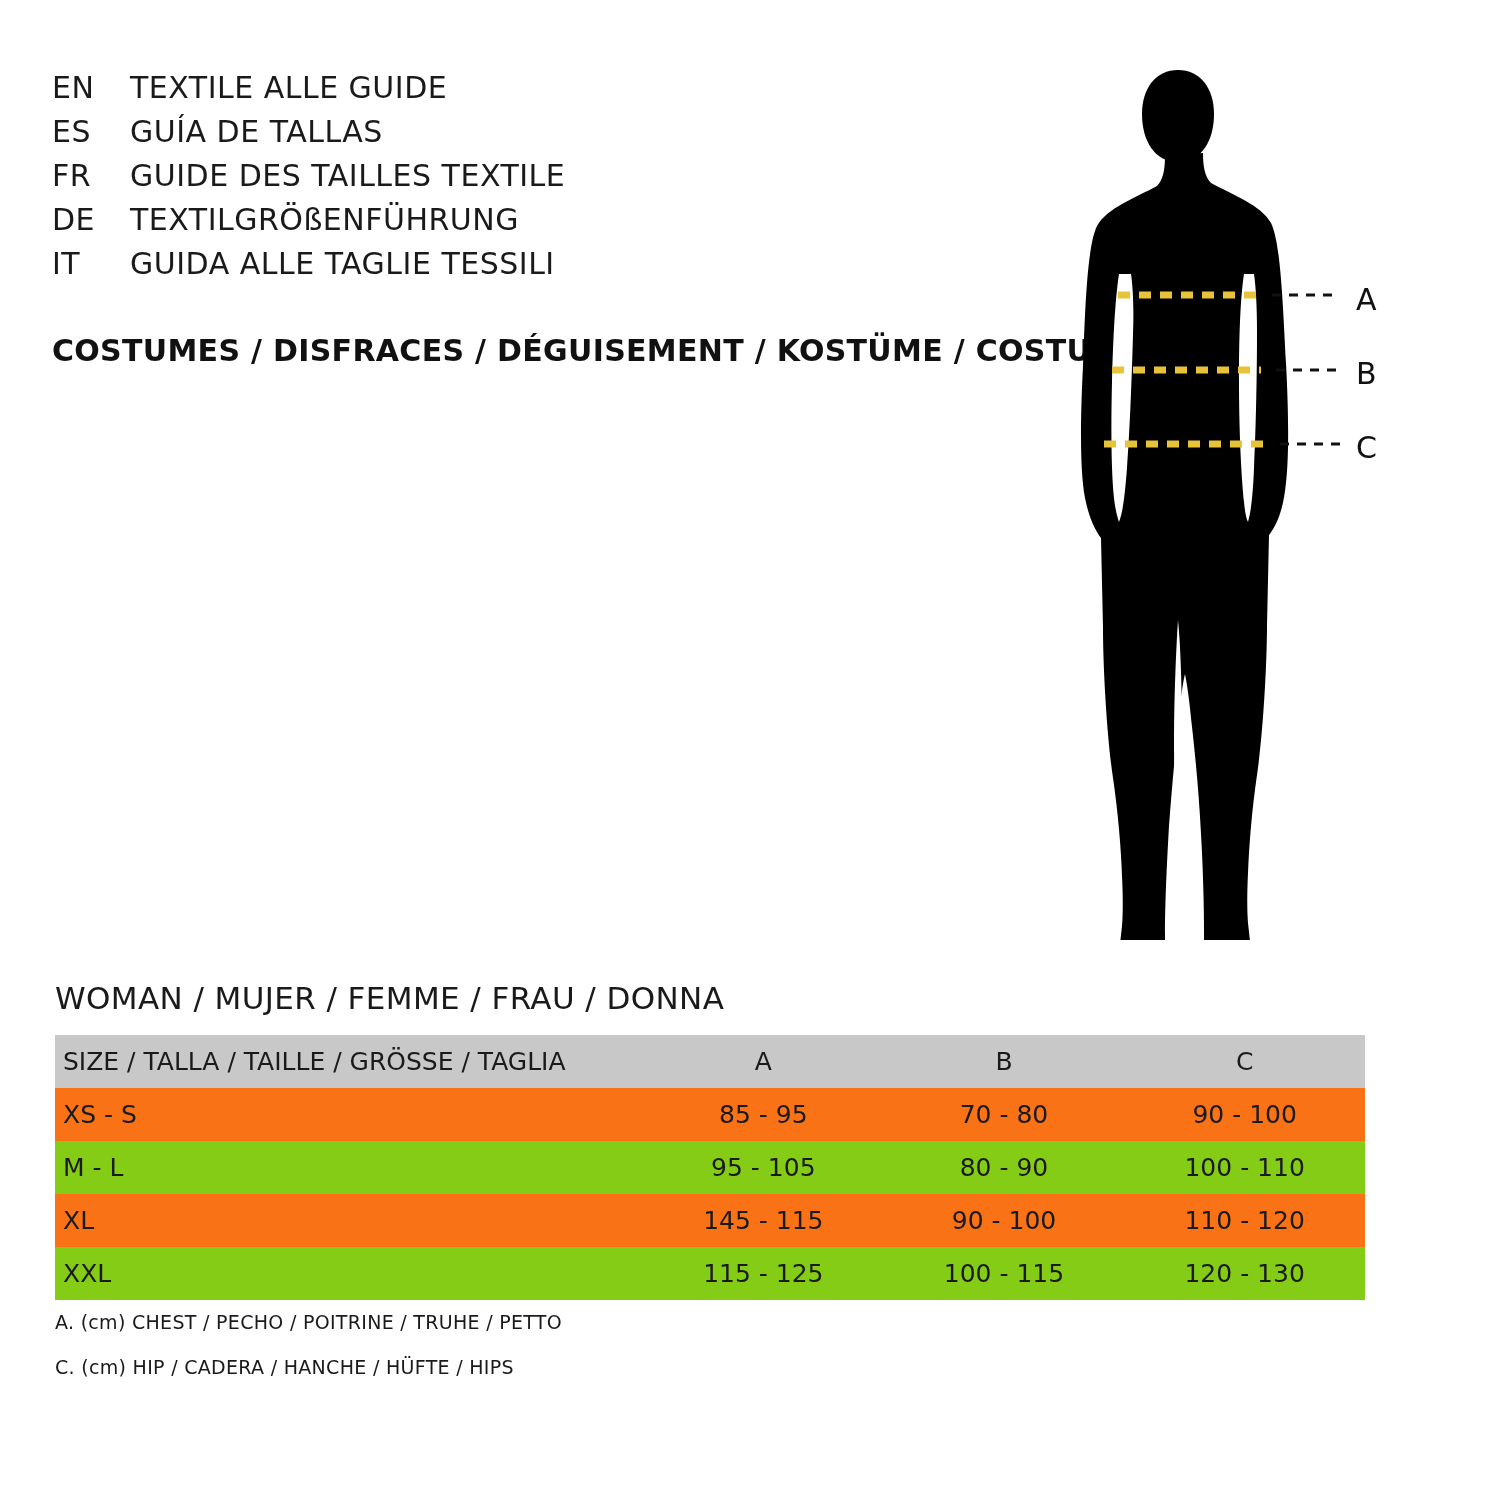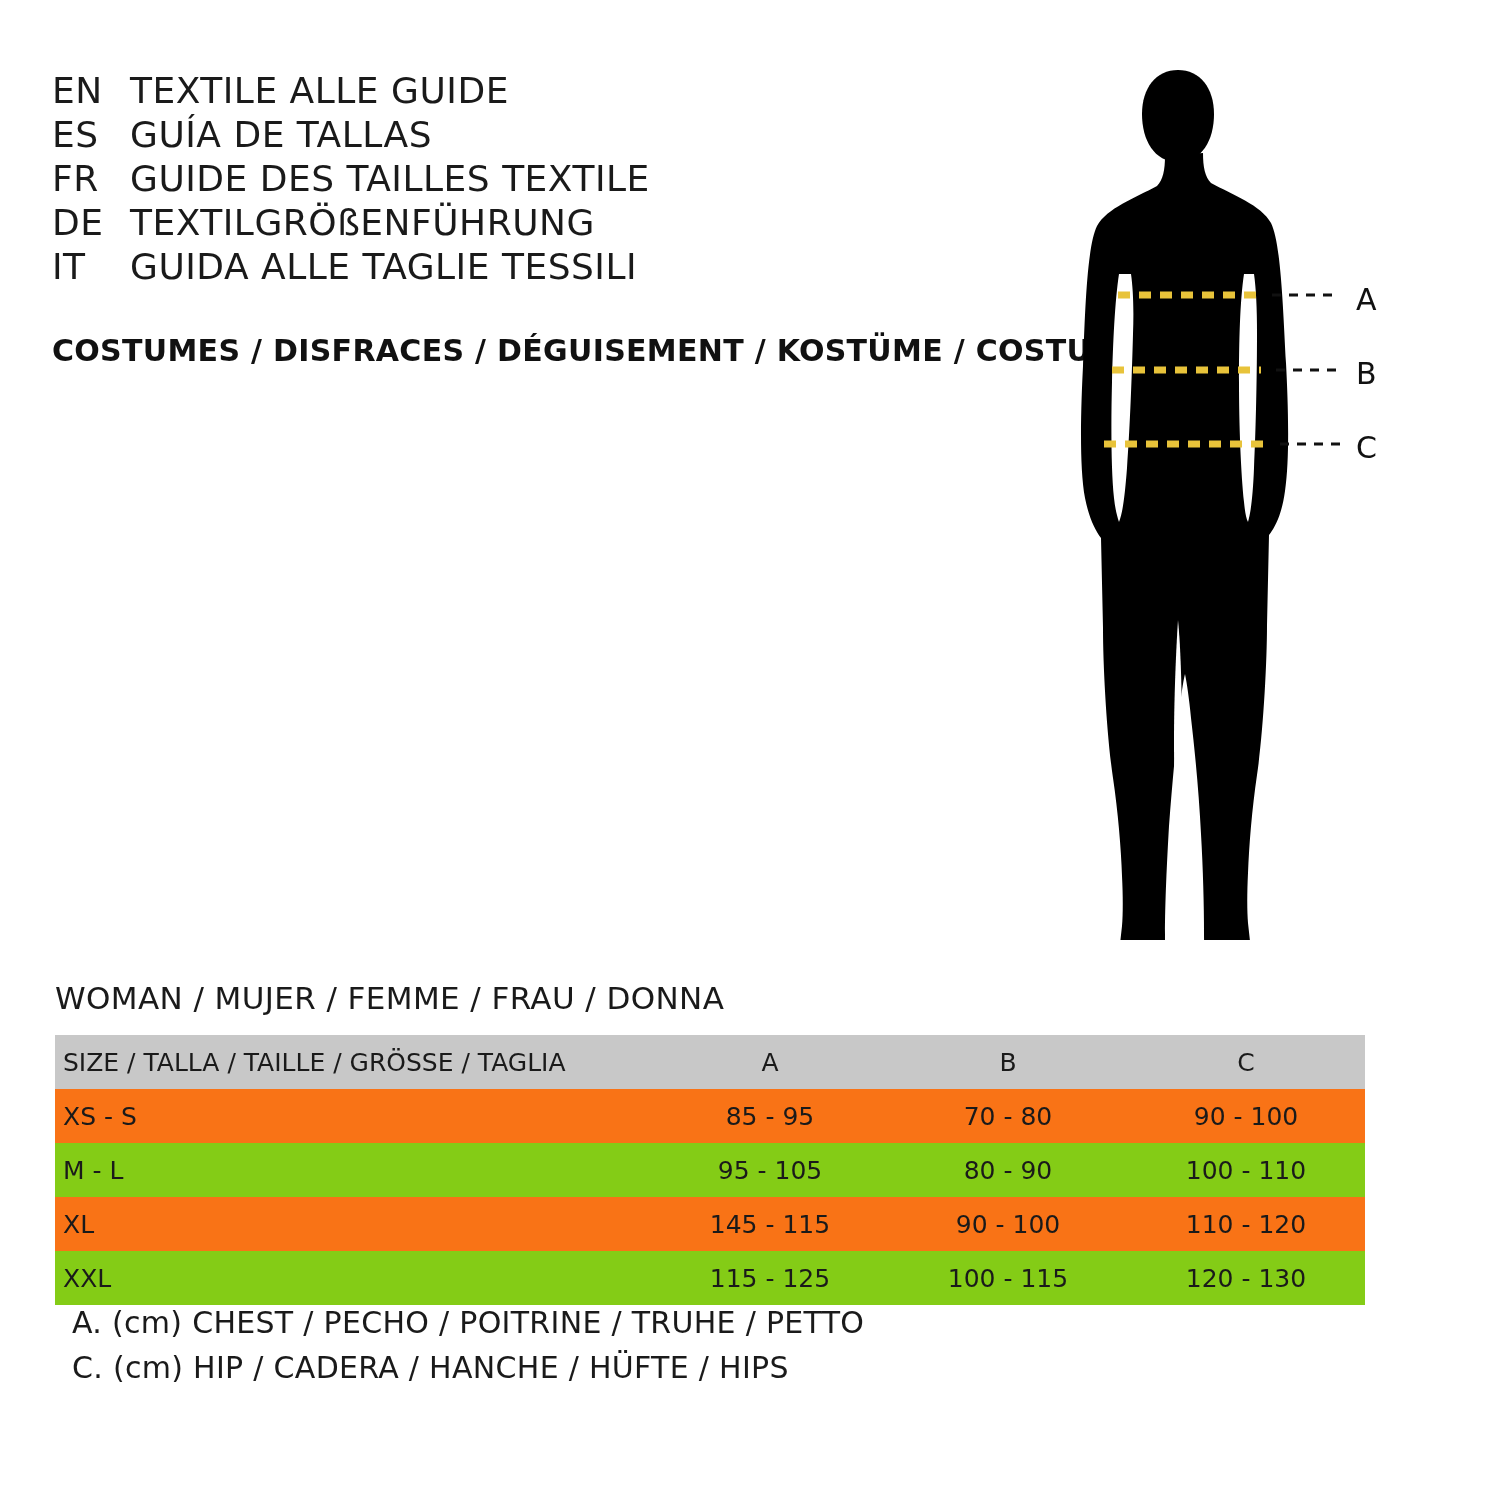--- a/index.html
+++ b/index.html
@@ -20,21 +20,21 @@
   .lang-block {
     position: absolute;
     left: 52px;
     top: 70px;
     width: 980px;
   }
   .lang-row {
     display: flex;
     align-items: baseline;
     height: 44px;
-    font-size: 36px;
+    font-size: 30px;
     letter-spacing: 0.5px;
     color: #1a1a1a;
   }
   .lang-code {
     width: 78px;
     flex: 0 0 78px;
   }
   .lang-name {
     flex: 1 1 auto;
   }
@@ -86,22 +86,22 @@
     position: absolute;
     left: 55px;
     top: 1035px;
     width: 1310px;
     border-collapse: collapse;
     font-size: 25px;
     color: #1a1a1a;
   }
   table.size-table th,
   table.size-table td {
-    padding: 8px;
-    height: 38px;
+    padding: 0;
+    height: 53px;
     font-weight: normal;
     text-align: center;
     vertical-align: middle;
   }
   table.size-table th.col-size,
   table.size-table td.col-size {
     text-align: left;
     padding-left: 8px;
     width: 580px;
   }
@@ -113,24 +113,23 @@
   }
   tr.row-odd td {
     background: #84cc16;
   }
 
   
   .legend {
     position: absolute;
     left: 55px;
     top: 1300px;
-    font-size: 30px;
+    font-size: 19px;
     color: #1a1a1a;
     letter-spacing: 0.3px;
-    margin-left: 17px;
   }
   .legend div {
     height: 45px;
     line-height: 45px;
   }
 </style>
 </head>
 <body>
 
 <div class="lang-block">

